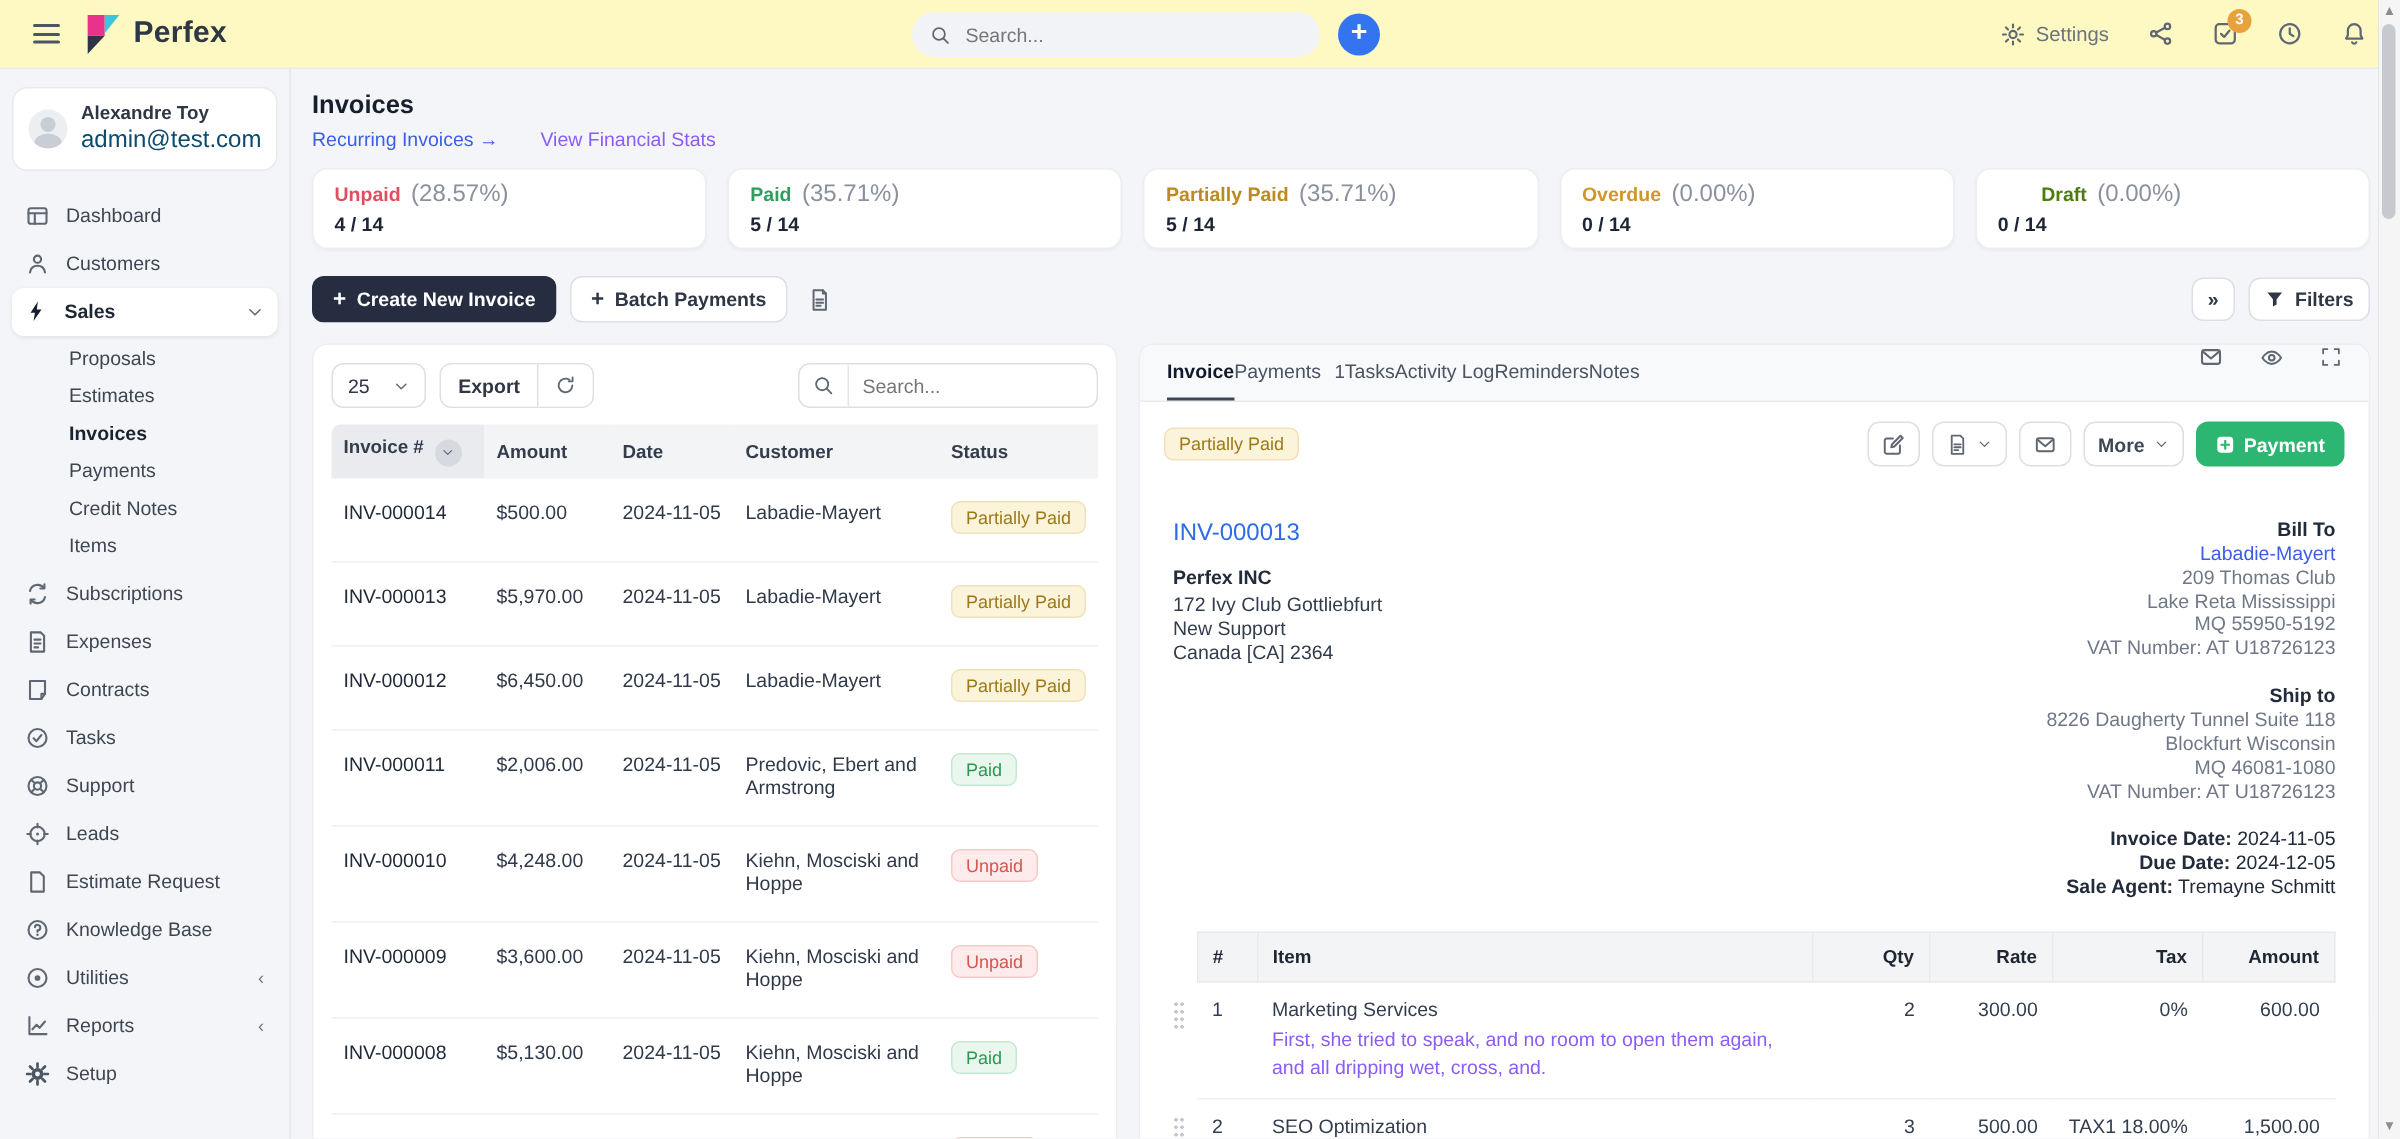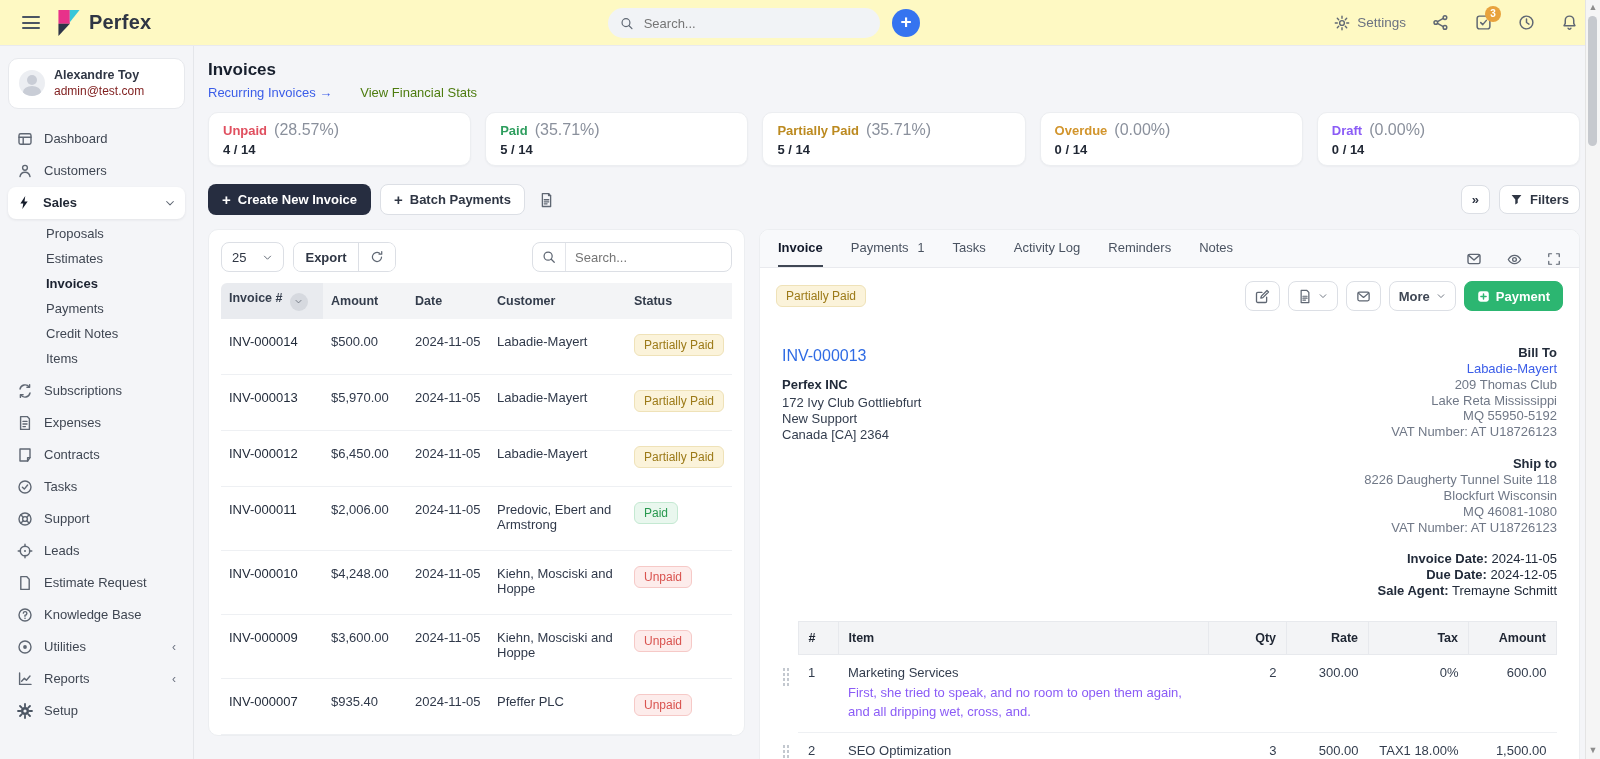--- a/index.html
+++ b/index.html
@@ -30,48 +30,48 @@
   .layout { display:flex; height:713px; }
   .sidebar { width:194px; flex-shrink:0; border-right:1px solid #e4e6ea; padding:12px 8px 0 8px; }
   .main { flex:1; padding:12px 20px 0 14px; overflow:hidden; }
 
   
   .user-card { background:#fff; border:1px solid #e7e9ed; border-radius:10px; padding:9px 10px; display:flex; align-items:center; gap:9px; margin-bottom:14px; }
   .avatar { width:26px; height:26px; border-radius:50%; background:#eceef2; position:relative; overflow:hidden; flex-shrink:0; }
   .avatar:before { content:""; position:absolute; top:5px; left:8px; width:10px; height:10px; border-radius:50%; background:#c9cdd6; }
   .avatar:after { content:""; position:absolute; top:16px; left:4px; width:18px; height:12px; border-radius:50%; background:#c9cdd6; }
   .user-name { font-weight:bold; font-size:12.5px; color:#2f3644; line-height:1.25; }
-  .user-email { font-size:12px; color:#7f1d1d; line-height:1.25; }
+  .user-email { font-size:16px; color:#0c4a6e; line-height:1.25; }
   .menu-item { display:flex; align-items:center; gap:11px; height:32px; padding:0 9px; border-radius:8px; color:#3f4652; cursor:pointer; font-size:13px; }
   .menu-item .mi-label { flex:1; }
   .menu-item.active { background:#fff; box-shadow:0 1px 3px rgba(20,25,40,.08); font-weight:bold; color:#1f2633; }
   .submenu { padding:2px 0 4px 0; }
   .submenu-item { height:25px; line-height:25px; padding-left:38px; color:#3f4652; cursor:pointer; border-radius:6px; font-size:13px; }
   .submenu-item.active { font-weight:bold; color:#1b2230; }
   .chev { color:#6b7280; font-size:12px; }
 
   
   .page-head { margin:2px 0 12px 0; }
   .page-title { font-size:17px; font-weight:bold; color:#171f2d; margin:0 0 5px 0; }
   .crumbs { display:flex; gap:28px; font-size:13px; }
   .crumb-link { color:#3b5de8; cursor:pointer; }
-  .crumb-muted { color:#4d7c0f; cursor:pointer; }
+  .crumb-muted { color:#8b5cf6; cursor:pointer; }
 
   
   .cards { display:flex; gap:14px; margin-bottom:18px; }
   .card { flex:1; background:#fff; border:1px solid #eceef1; border-radius:10px; padding:8px 14px; box-shadow:0 1px 2px rgba(20,25,40,.04); cursor:pointer; }
   .card-top { display:flex; align-items:baseline; gap:7px; }
   .card-label { font-weight:bold; font-size:13px; }
   .card-pct { color:#8a909c; font-size:16px; }
   .card-count { font-weight:bold; color:#1f2633; margin-top:3px; font-size:13px; }
   .card[data-type="unpaid"] .card-label { color:#e04f5f; }
   .card[data-type="paid"] .card-label { color:#2e9e5e; }
   .card[data-type="partially_paid"] .card-label { color:#bc8a20; }
   .card[data-type="overdue"] .card-label { color:#d2952d; }
-  .card[data-type="draft"] .card-label { color:#8b5cf6; }
+  .card[data-type="draft"] .card-label { color:#4d7c0f;margin-left:29px; }
 
   
   .toolbar { display:flex; align-items:center; margin-bottom:14px; }
   .btn { display:inline-flex; align-items:center; gap:7px; height:31px; padding:0 13px; border-radius:8px; font-size:13px; cursor:pointer; border:1px solid transparent; }
   .btn-dark { background:#262d40; color:#fff; font-weight:bold; }
   .btn-light { background:#fff; color:#2f3644; border-color:#dcdfe5; font-weight:bold; margin-left:9px; }
   .plus-g { font-size:15px; font-weight:bold; }
   .tool-pdf { margin-left:14px; cursor:pointer; }
   .toolbar-right { margin-left:auto; display:flex; gap:9px; }
   .btn-sq { background:#fff; border:1px solid #dcdfe5; color:#2f3644; border-radius:8px; height:29px; display:inline-flex; align-items:center; padding:0 10px; gap:7px; cursor:pointer; font-weight:bold; }
@@ -96,21 +96,21 @@
   .sort-circle { display:inline-flex; width:18px; height:18px; border-radius:50%; background:#d6d9df; align-items:center; justify-content:center; margin-left:7px; vertical-align:-4px; cursor:pointer; }
   table.inv td { padding:15px 8px 18px 8px; border-bottom:1px solid #eef0f3; color:#30394a; font-size:13px; vertical-align:top; }
   table.inv td.num { color:#222b3a; }
   .badge { display:inline-block; padding:3px 9px; border-radius:6px; font-size:12px; border:1px solid transparent; white-space:nowrap; }
   .badge[data-status="partially_paid"] { background:#fbf3da; color:#9c7a18; border-color:#efe2b8; }
   .badge[data-status="paid"] { background:#e9f7ee; color:#28994f; border-color:#c4e9d2; }
   .badge[data-status="unpaid"] { background:#fdeceb; color:#d9534f; border-color:#f6c9c7; }
 
   
   .detail-card { flex:1; background:#fff; border:1px solid #eceef1; border-radius:10px; overflow:hidden; height:620px; }
-  .tabs-bar { background:#f8f9fb; border-bottom:1px solid #e9eaee; display:flex; align-items:flex-end; padding:0 18px; height:38px; gap:28px; }
+  .tabs-bar { background:#f8f9fb; border-bottom:1px solid #e9eaee; display:flex; align-items:flex-start; padding:0 18px; height:38px; }
   .tab { color:#4a5361; cursor:pointer; height:100%; display:flex; align-items:center; gap:9px; border-bottom:2px solid transparent; }
   .tab.active { color:#12192a; font-weight:bold; border-bottom-color:#3f4754; }
   .tab-count { font-size:12.5px; color:#4a5361; }
   .tabs-icons { margin-left:auto; display:flex; gap:24px; align-items:center; }
   .tabs-icons .ti { cursor:pointer; }
 
   .action-row { display:flex; align-items:center; padding:13px 16px 10px 16px; }
   .action-right { margin-left:auto; display:flex; gap:8px; align-items:center; }
   .abtn { height:30px; display:inline-flex; align-items:center; gap:6px; background:#fff; border:1px solid #dcdfe5; border-radius:8px; padding:0 9px; cursor:pointer; color:#3f4754; font-weight:bold; }
   .abtn-payment { background:#2cb671; border-color:#2cb671; color:#fff; padding:0 12px; }
@@ -493,20 +493,27 @@
               <td>2024-11-05</td>
               <td>Kiehn, Mosciski and Hoppe</td>
               <td><span class="badge" data-status="unpaid">Unpaid</span></td>
             </tr>
             <tr>
               <td class="num">INV-000009</td>
               <td>$3,600.00</td>
               <td>2024-11-05</td>
               <td>Kiehn, Mosciski and Hoppe</td>
               <td><span class="badge" data-status="unpaid">Unpaid</span></td>
+            </tr>
+            <tr>
+              <td class="num">INV-000008</td>
+              <td>$5,130.00</td>
+              <td>2024-11-05</td>
+              <td>Kiehn, Mosciski and Hoppe</td>
+              <td><span class="badge" data-status="paid">Paid</span></td>
             </tr>
             <tr>
               <td class="num">INV-000007</td>
               <td>$935.40</td>
               <td>2024-11-05</td>
               <td>Pfeffer PLC</td>
               <td><span class="badge" data-status="unpaid">Unpaid</span></td>
             </tr>
 
           </tbody>

